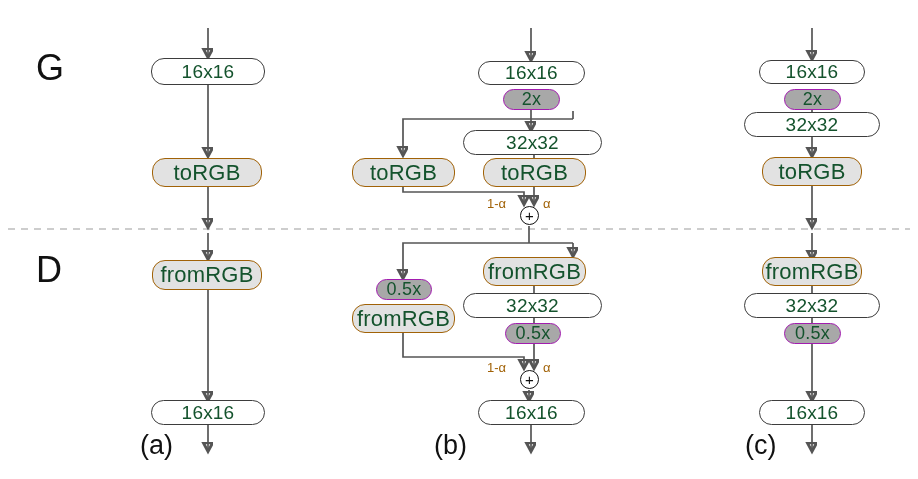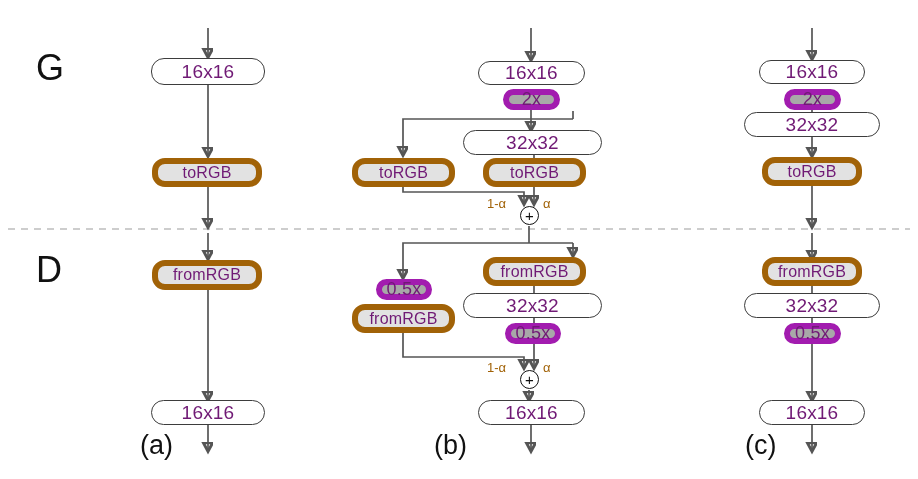--- a/index.html
+++ b/index.html
@@ -17,38 +17,38 @@
     background: #ffffff;
     overflow: hidden;
   }
   
   .node {
     position: absolute;
     box-sizing: border-box;
     display: flex;
     align-items: center;
     justify-content: center;
-    color: #701a75;
+    color: #14532d;
     white-space: nowrap;
     letter-spacing: .2px;
     border-radius: 13px;
   }
   .node.res {
     background: #ffffff;
     border: 1.6px solid #3d3d3d;
     font-size: 19px;
   }
   .node.rgb {
     background: #e2e2e2;
-    border: 6px solid #a16207;
-    font-size: 16px;
+    border: 1px solid #a16207;
+    font-size: 22px;
   }
   .node.scale {
     background: #a8a8a8;
-    border: 6px solid #a21caf;
+    border: 1px solid #a21caf;
     font-size: 18px;
   }
   
   .bigletter {
     position: absolute;
     font-size: 36px;
     color: #111;
     line-height: 1;
   }
   .caption {

